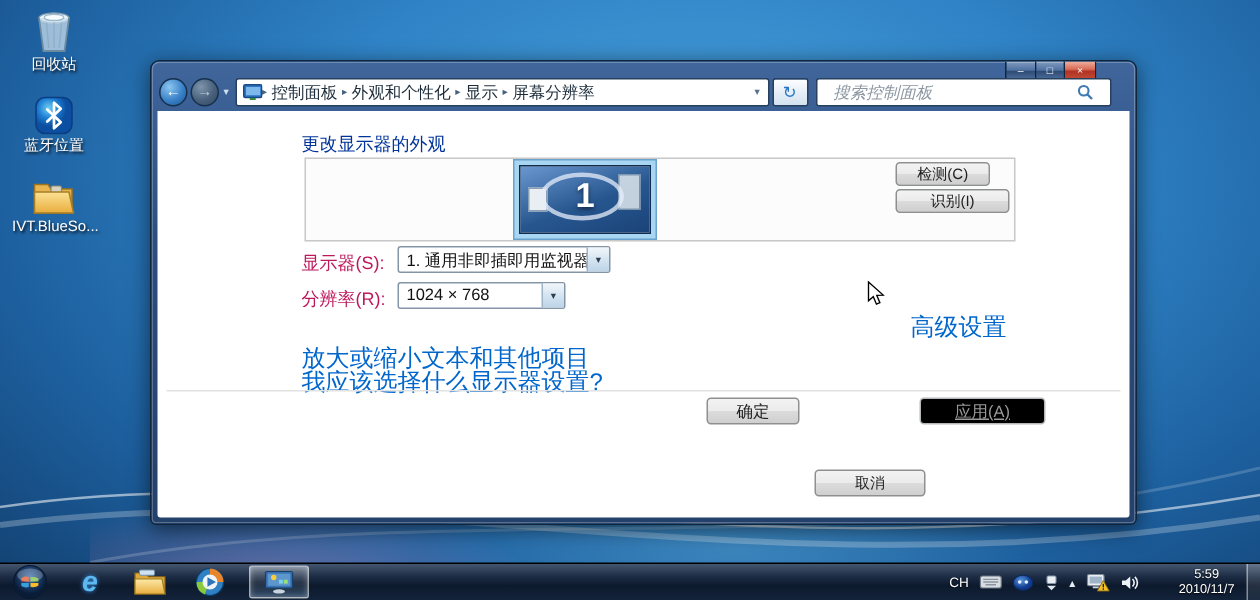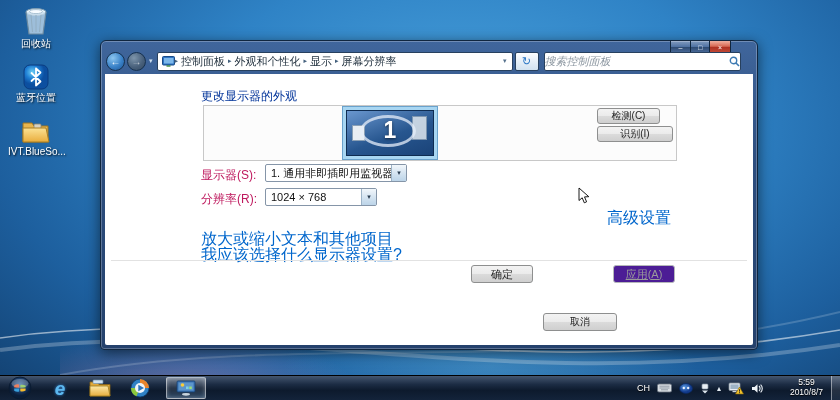--- a/index.html
+++ b/index.html
@@ -45,21 +45,21 @@
     display:flex; align-items:center; font-size:11px; color:#1c2c3a; padding:0 2px 0 4px; cursor:text;justify-content:center; }
   .addressbar .crumb { padding:0 3px; white-space:nowrap; cursor:pointer; }
   .addressbar .sep { font-size:7px; color:#44617e; cursor:pointer; }
   .addressbar .addr-drop { margin-left:auto; font-size:7px; color:#55718d; padding:0 3px; cursor:pointer; }
 
   .refreshbtn { width:24px; height:19px; margin-left:2px; background:linear-gradient(#fdfeff,#e8f0f8 45%,#d2e2f0);
     border:1px solid #27405e; border-radius:2px; display:flex; align-items:center; justify-content:center;
     color:#2a76c4; font-size:11px; cursor:pointer; }
 
   .searchbox { width:197px; height:19px; margin-left:5px; background:#fff; border:1px solid #27405e; border-radius:2px;
-    display:flex; align-items:center; padding:0 0; cursor:text; }
+    display:flex; align-items:center; padding:0 11px; cursor:text; }
   .searchbox .ph { font-size:11px; font-style:italic; color:#8b96a0; flex:1; white-space:nowrap; overflow:hidden; }
 
   .client { position:absolute; left:4px; right:4px; top:33px; bottom:4px; background:#fff; border-radius:0 0 2px 2px; font-size:12px; }
 
   .heading { position:absolute; left:96px; top:14px; color:#003399; font-size:12px; }
 
   .preview-box { position:absolute; left:98px; top:31px; width:474px; height:56px; background:#fcfcfc;
     border:1px solid #c8c8c8; }
   .monitor { position:absolute; left:142px; top:4px; width:88px; height:46px;
     background:linear-gradient(160deg,#6a97cf,#27568f 55%,#1a4378);
@@ -69,22 +69,22 @@
   .monitor .ring { position:absolute; left:13px; top:4px; width:56px; height:32px; border:3px solid rgba(230,238,250,0.75); border-radius:50%; }
   .monitor .num { position:absolute; width:100%; top:6px; text-align:center; font-size:23px; font-weight:bold; color:#fff;
     text-shadow:0 1px 3px rgba(0,0,0,0.55); }
 
   .btn { position:absolute; height:16px; border:1px solid #8e8f8f; border-radius:3px; font-size:10px; color:#1e1e1e;
     background:linear-gradient(#f3f3f3, #ebebeb 48%, #dbdbdb 52%, #cfcfcf); display:flex; align-items:center; justify-content:center; cursor:pointer; }
   .btn-detect { left:491px; top:33px; width:63px; }
   .btn-identify { left:491px; top:51px; width:76px; }
   .btn-ok { left:366px; top:191px; width:62px; height:18px; font-size:11px; }
   .btn-cancel { left:438px; top:191px; width:74px; height:18px; font-size:10px;margin-top:48px; }
-  .btn-apply { left:508px; top:191px; width:62px; height:18px; font-size:11px; color:#9a9a9a;
-    background:#4c1d95; border-color:#b5b8ba; cursor:default;text-decoration:underline; }
+  .btn-apply { left:508px; top:191px; width:84px; height:18px; font-size:11px; color:#9a9a9a;
+    background:#000000; border-color:#b5b8ba; cursor:default;text-decoration:underline; }
 
   .fieldlabel { position:absolute; left:96px; font-size:12px; color:#be185d; }
   .combo { position:absolute; left:160px; height:18px; background:#fff; border:1px solid #8595a8; border-radius:2px;
     display:flex; align-items:center; font-size:11px; color:#111; cursor:pointer; }
   .combo .ctext { flex:1; padding:0 5px; white-space:nowrap; overflow:hidden; }
   .combo .carrow { width:15px; height:100%; display:flex; align-items:center; justify-content:center; font-size:7px; color:#2b3e52;
     background:linear-gradient(#f2f7fb,#d8e6f2 45%,#bcd4e8); border-left:1px solid #9db4c8; }
 
   .link { position:absolute; color:#0066cc; font-size:16px; cursor:pointer; }
 
@@ -368,18 +368,18 @@
 
     <div class="tray-item">
       <svg width="13" height="11" viewBox="0 0 13 11">
         <polygon points="1,4 3.5,4 6.5,1.3 6.5,9.7 3.5,7 1,7" fill="#eef3f8"></polygon>
         <path d="M8,3 A3.4,3.4 0 0 1 8,8 M9.6,1.6 A5.4,5.4 0 0 1 9.6,9.4" fill="none" stroke="#eef3f8" stroke-width="1.1"></path>
       </svg>
     </div>
 
     <div class="clock">
       <div>5:59</div>
-      <div>2010/8/7</div>
+      <div>2010/11/7</div>
     </div>
 
     <div class="showdesk"></div>
   </div>
 </div>
 
 </body></html>

